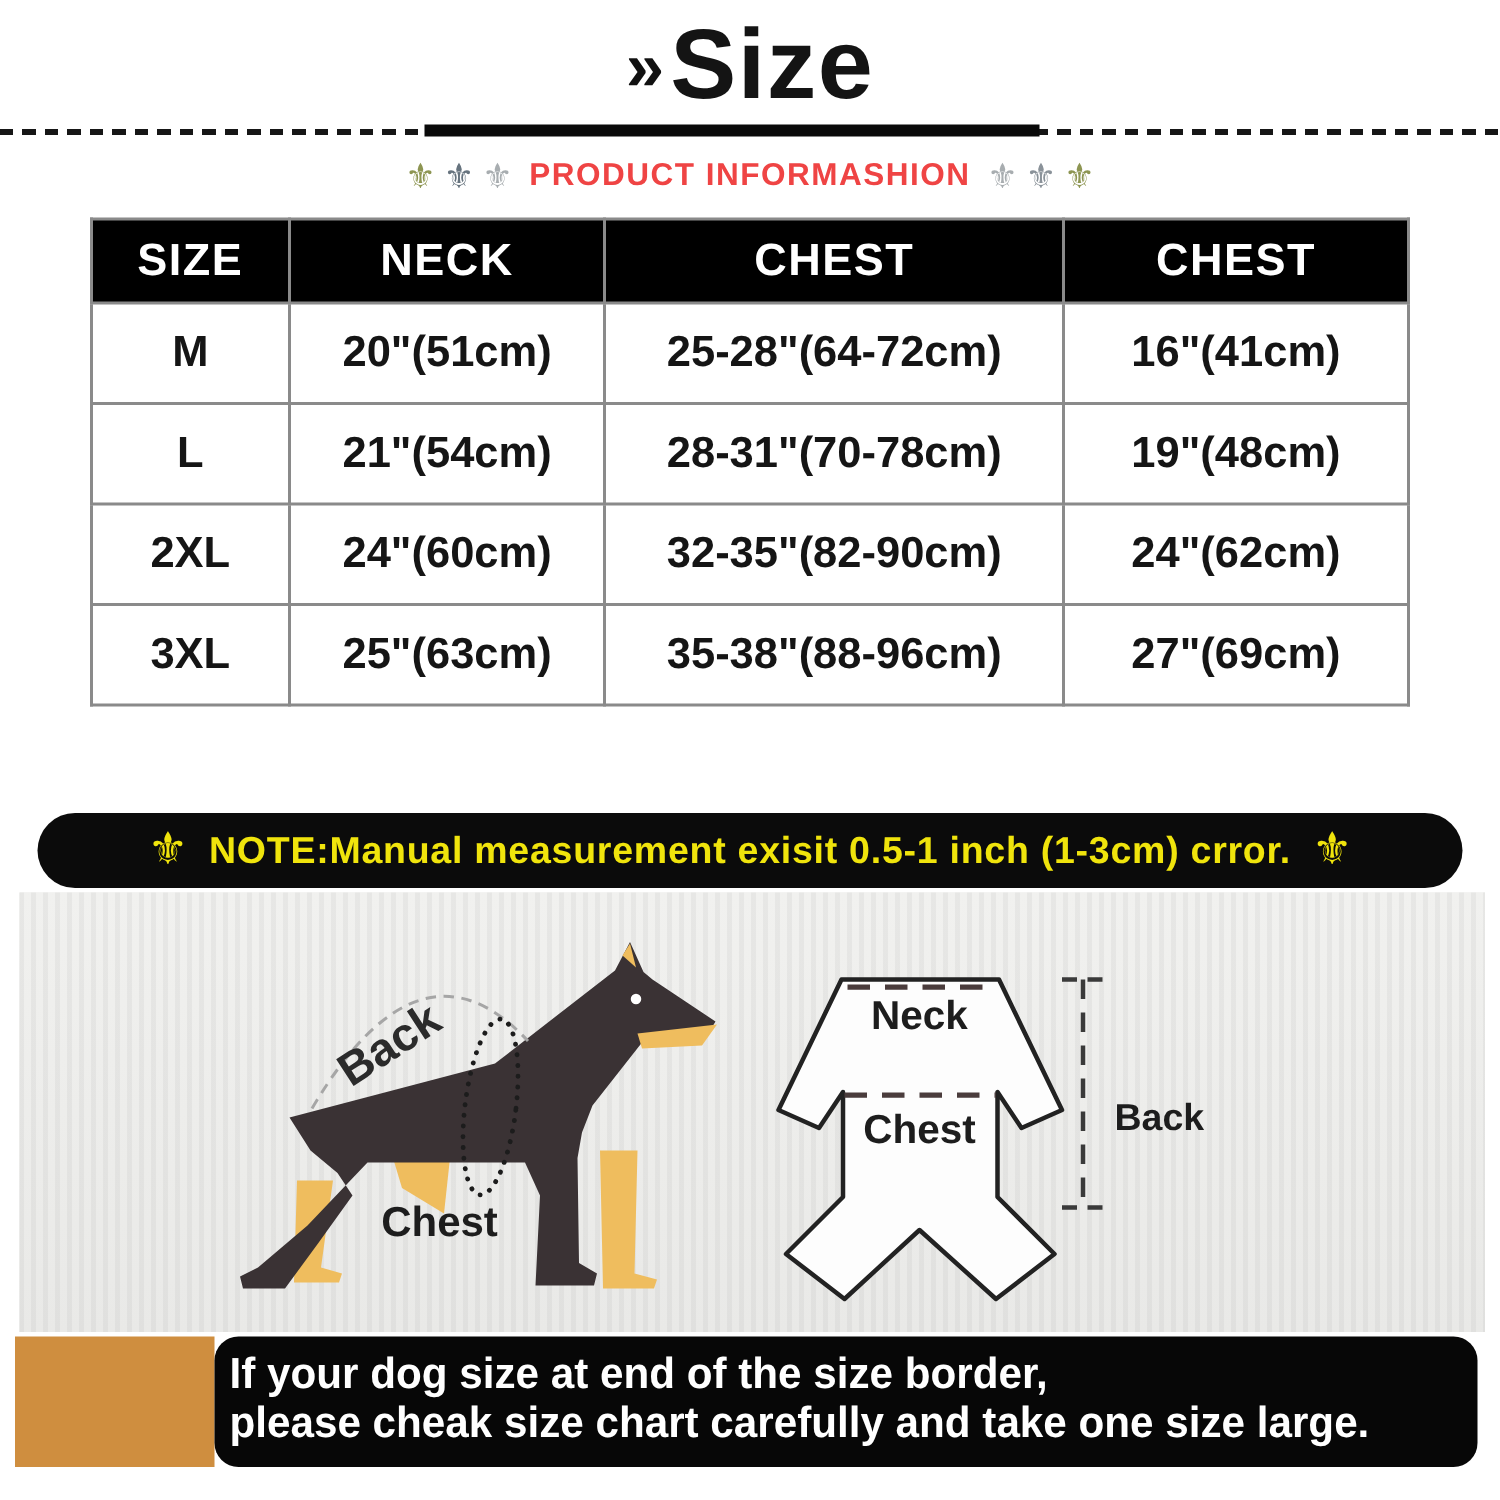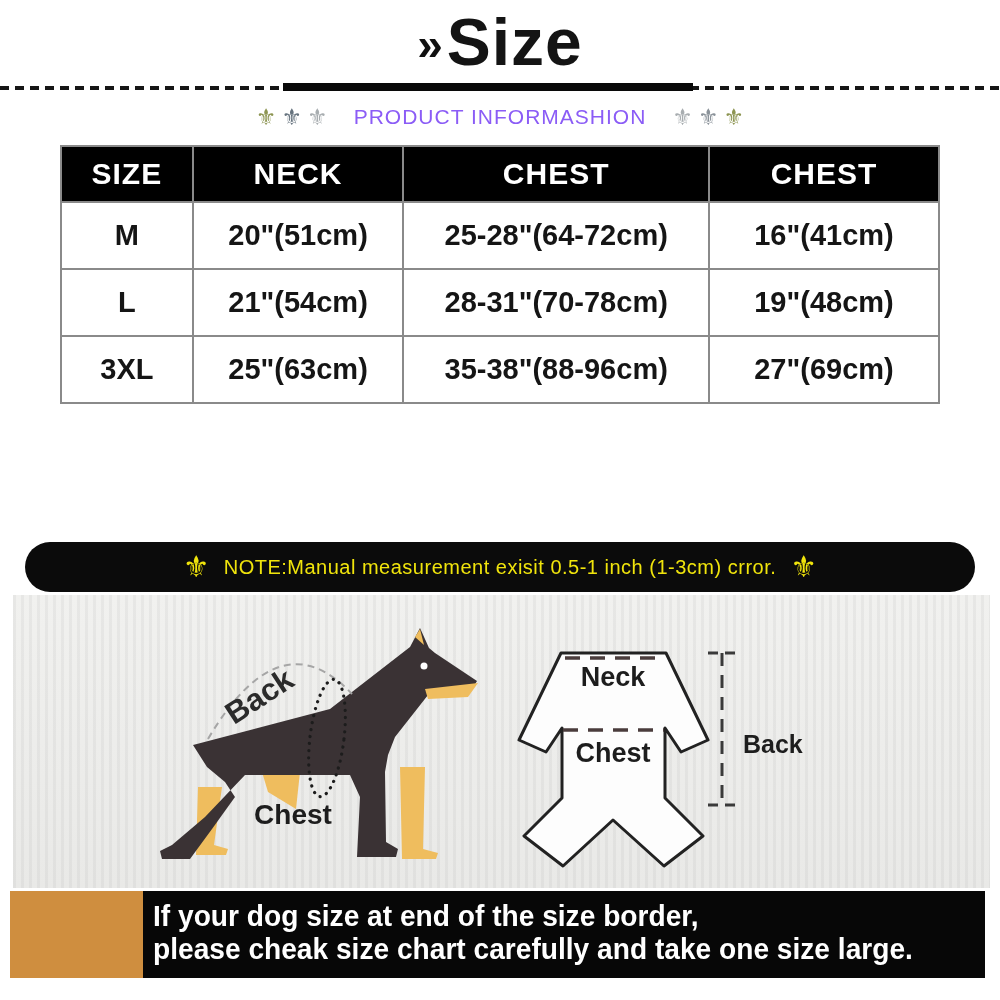--- a/index.html
+++ b/index.html
@@ -13,46 +13,46 @@
   .title-arrow{font-size:46px;font-weight:700;color:#111;margin-right:4px;transform:translateY(2px);}
   .title-black{font-size:66px;font-weight:700;color:#141414;letter-spacing:1px;}
   .title-gold{font-size:66px;font-weight:700;letter-spacing:1px;margin-left:18px;}
   
   .sep-dashes{position:absolute;top:86px;left:0;width:1000px;height:4px;
     background:repeating-linear-gradient(90deg,#161616 0 9px,transparent 9px 15px);}
   .sep-solid{position:absolute;top:83px;left:283px;width:410px;height:8px;background:#090909;}
   
   .subtitle-row{position:absolute;top:101px;left:0;width:1000px;height:32px;
     display:flex;align-items:center;justify-content:center;gap:5px;}
-  .subtitle-text{font-size:21px;font-weight:400;color:#8b5cf6;letter-spacing:1px;margin:0 21px;}
+  .subtitle-text{font-size:21px;font-weight:700;color:#ef4444;letter-spacing:1px;margin:0 6px;}
   .fleur{font-size:23px;line-height:1;}
   
   .size-table{position:absolute;left:60px;top:145px;width:880px;
     border-collapse:collapse;table-layout:fixed;}
   .size-table th{background:#000;color:#fff;font-size:30px;font-weight:700;
     height:52px;border:2px solid #8a8a8a;letter-spacing:1px;}
   .size-table td{background:#fff;color:#151515;font-size:29px;font-weight:700;
     height:63px;text-align:center;border:2px solid #8a8a8a;}
   
   .note-banner{position:absolute;left:25px;top:542px;width:950px;height:50px;
     background:#0b0b0b;border-radius:25px;display:flex;align-items:center;
     justify-content:center;gap:14px;}
-  .note-text{font-size:20px;font-weight:400;letter-spacing:.5px;}
+  .note-text{font-size:25px;font-weight:700;letter-spacing:.5px;}
   .note-fleur{font-size:30px;line-height:1;}
   
   .panel{position:absolute;left:13px;top:595px;width:977px;height:293px;
     background-color:#ececea;
     background-image:repeating-linear-gradient(90deg,rgba(170,170,170,.14) 0 3px,rgba(255,255,255,0) 3px 8px),
       linear-gradient(#f1f1ef,#e9e9e7);}
   .dog-svg{position:absolute;left:142px;top:12px;}
   .garment-svg{position:absolute;left:492px;top:45px;}
   
   .footer-accent{position:absolute;left:10px;top:891px;width:133px;height:87px;}
   .footer-black{position:absolute;left:143px;top:891px;width:842px;height:87px;
-    background:#070707;color:#fff;box-sizing:border-box;padding:9px 0 0 10px;}
+    background:#070707;color:#fff;box-sizing:border-box;padding:9px 0 0 10px;border-radius:16px;}
   .footer-line{font-size:29px;font-weight:700;line-height:33px;white-space:nowrap;
     transform:scaleX(.97);transform-origin:left;}
 </style>
 </head>
 <body>
 
 <div class="title-row">
   <span class="title-arrow">»</span>
   <span class="title-black">Size</span>
 </div>
@@ -90,20 +90,26 @@
       <td>M</td>
       <td>20"(51cm)</td>
       <td>25-28"(64-72cm)</td>
       <td>16"(41cm)</td>
     </tr>
     <tr>
       <td>L</td>
       <td>21"(54cm)</td>
       <td>28-31"(70-78cm)</td>
       <td>19"(48cm)</td>
+    </tr>
+    <tr>
+      <td>2XL</td>
+      <td>24"(60cm)</td>
+      <td>32-35"(82-90cm)</td>
+      <td>24"(62cm)</td>
     </tr>
     <tr>
       <td>3XL</td>
       <td>25"(63cm)</td>
       <td>35-38"(88-96cm)</td>
       <td>27"(69cm)</td>
     </tr>
   </tbody>
 </table>
 

